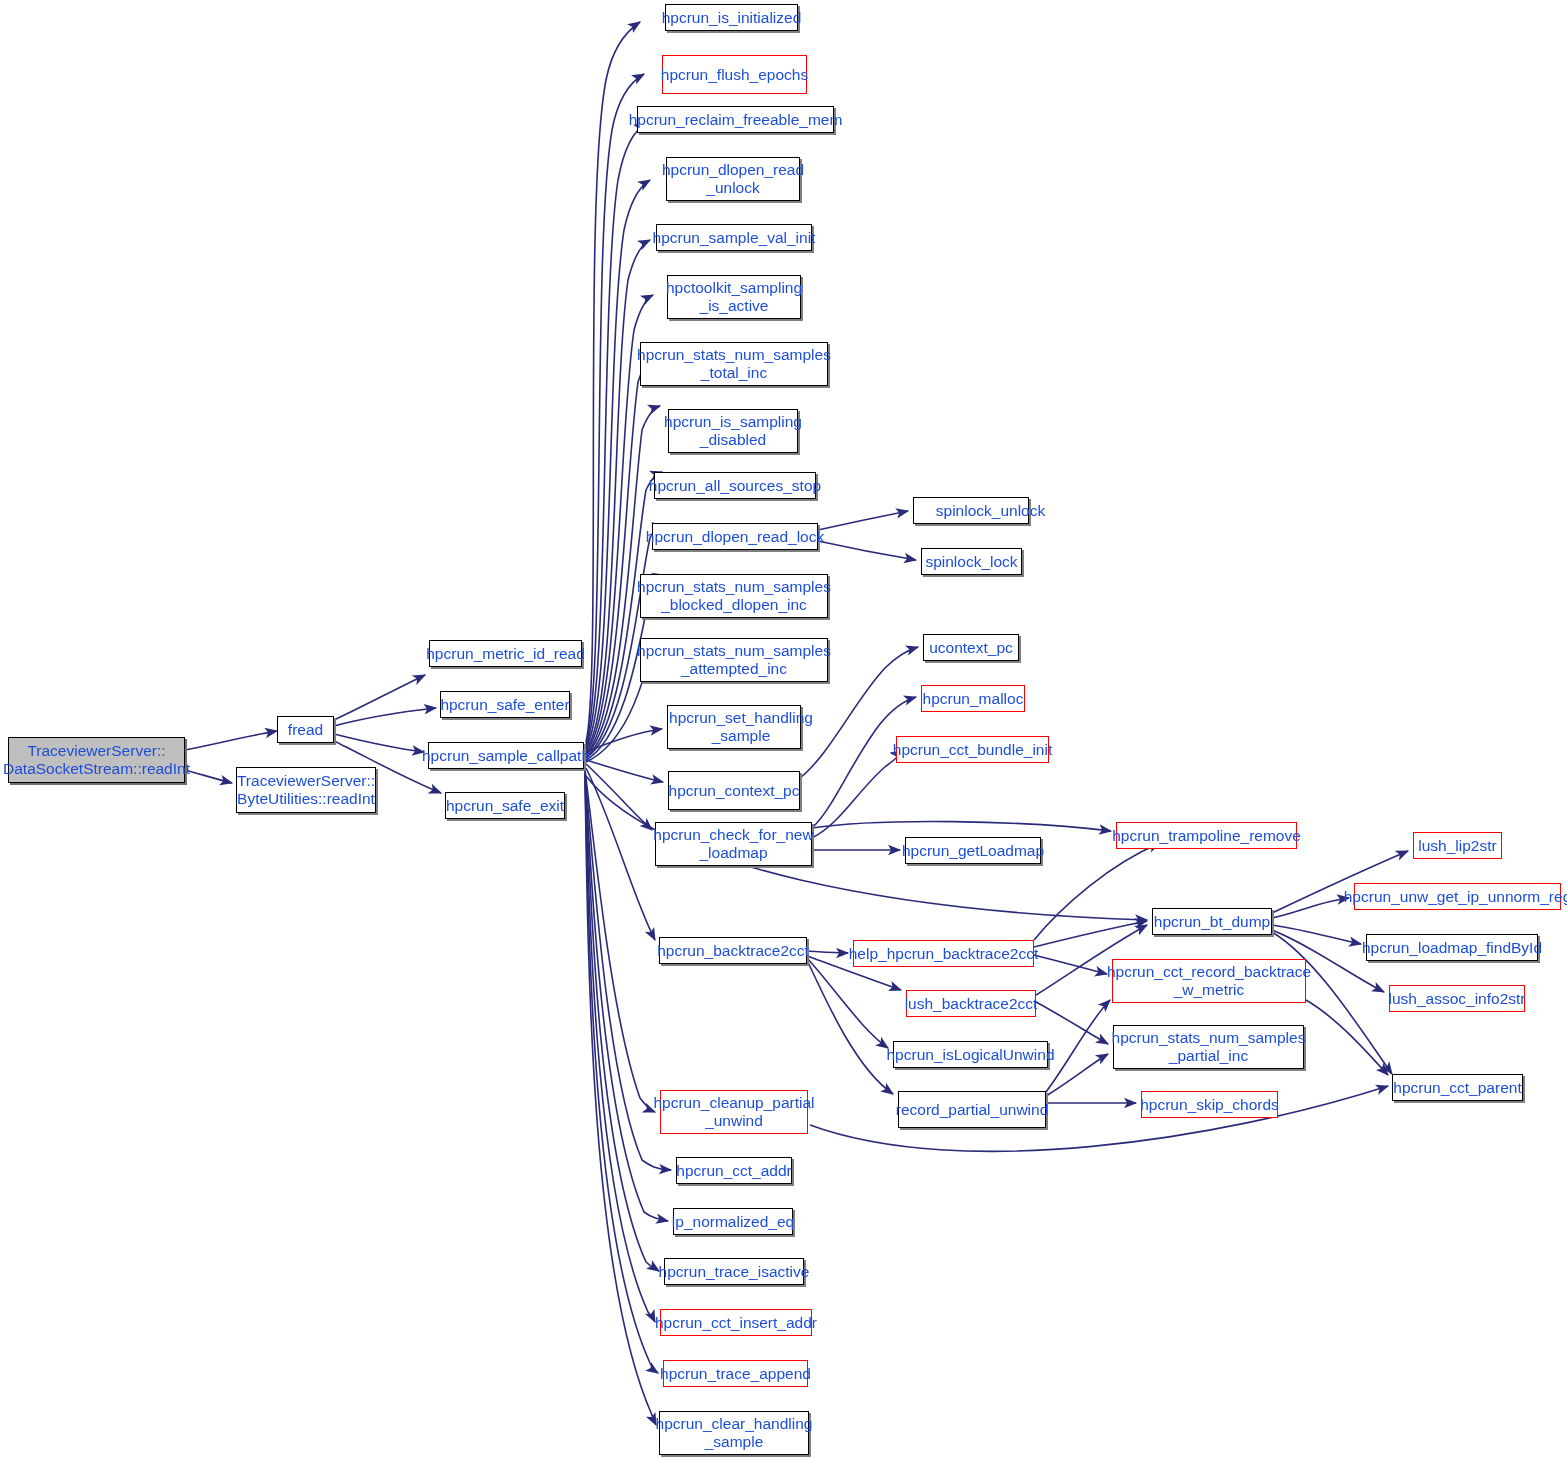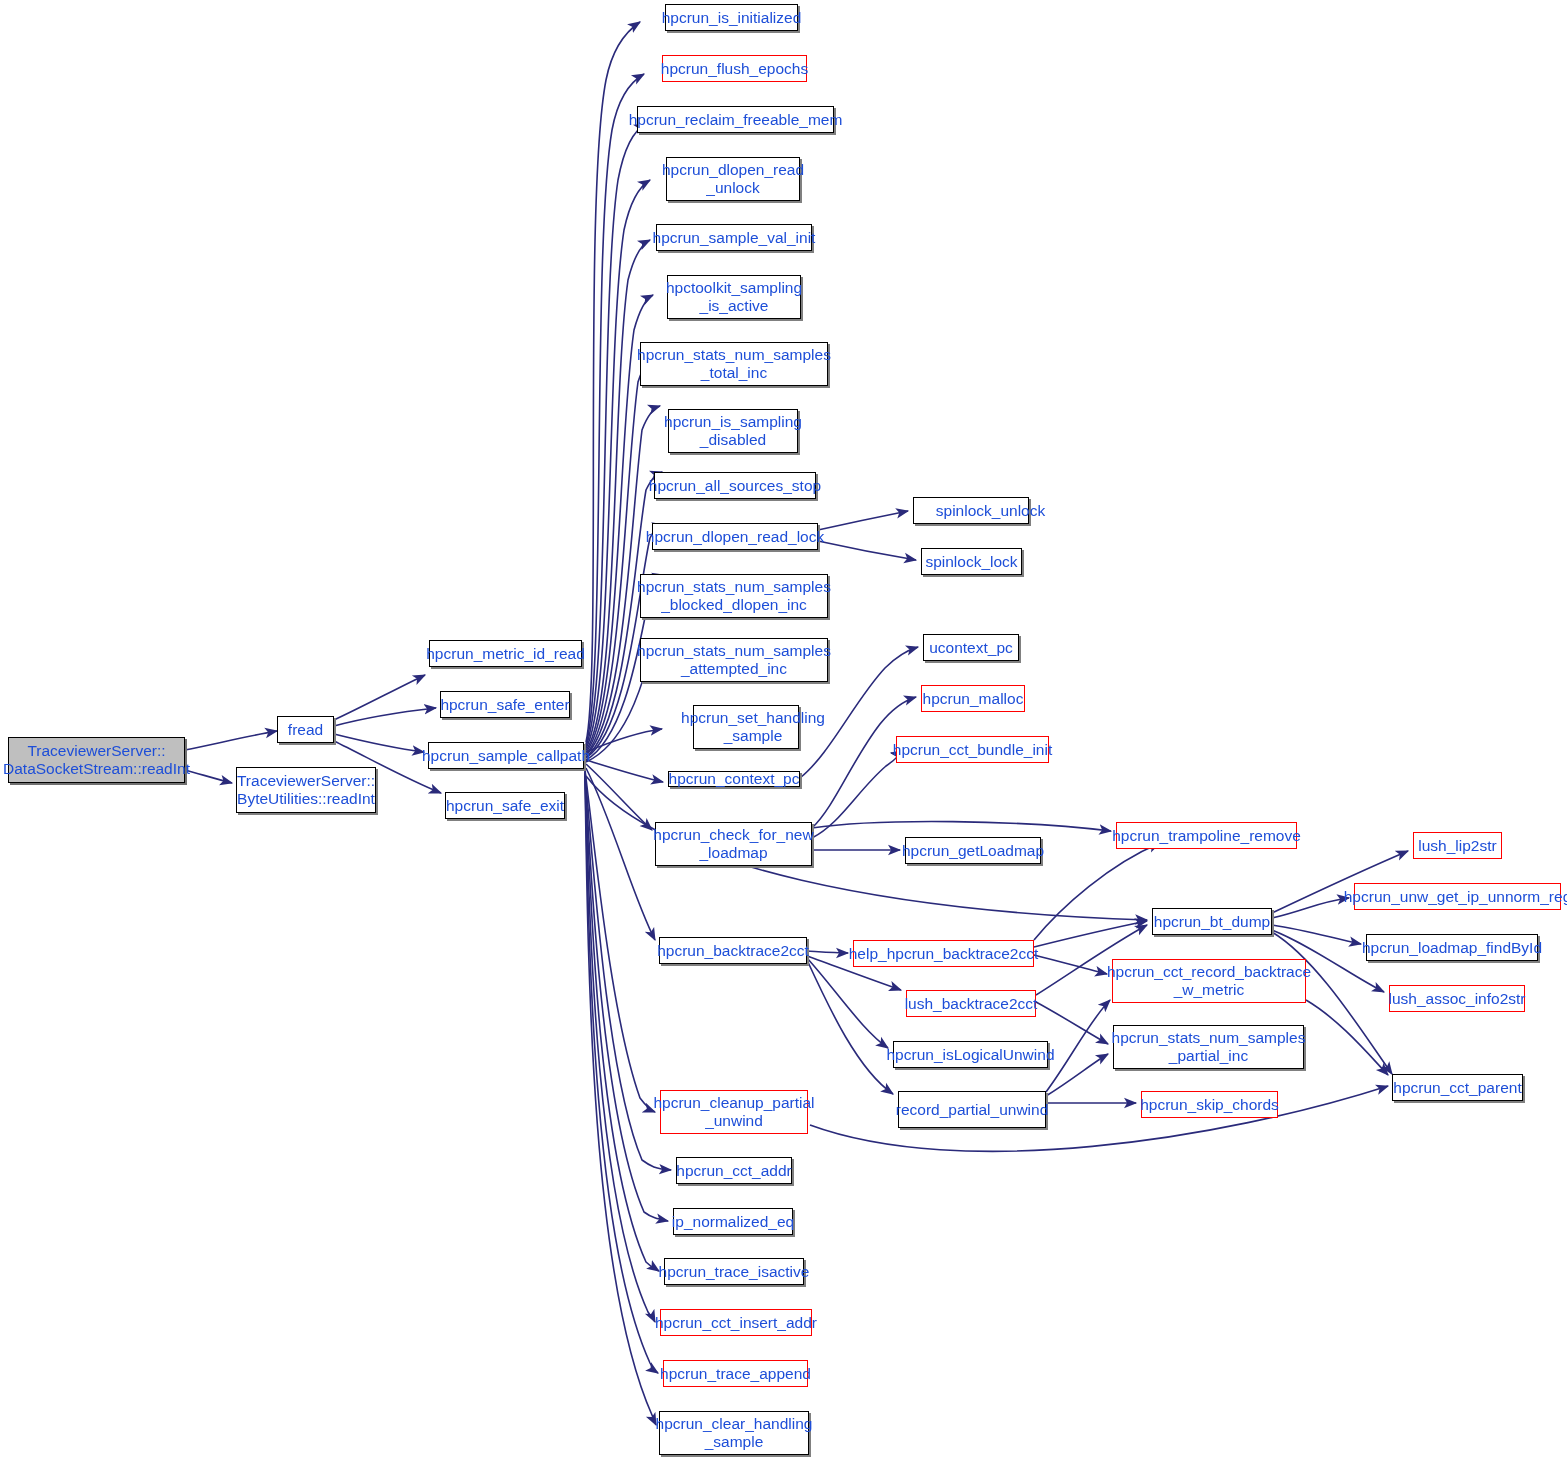--- a/index.html
+++ b/index.html
@@ -124,40 +124,40 @@
       <div class="node root" style="left: 8px; top: 737px; width: 177px; height: 46px;">TraceviewerServer::
 DataSocketStream::readInt</div>
       <div class="node shadow" style="left: 277px; top: 716px; width: 57px; height: 27px;">fread</div>
       <div class="node shadow" style="left: 236px; top: 767px; width: 140px; height: 46px;">TraceviewerServer::
 ByteUtilities::readInt</div>
       <div class="node shadow" style="left: 429px; top: 640px; width: 153px; height: 27px;">hpcrun_metric_id_read</div>
       <div class="node shadow" style="left: 440px; top: 691px; width: 130px; height: 27px;">hpcrun_safe_enter</div>
       <div class="node shadow" style="left: 428px; top: 742px; width: 156px; height: 27px;">hpcrun_sample_callpath</div>
       <div class="node shadow" style="left: 445px; top: 792px; width: 120px; height: 27px;">hpcrun_safe_exit</div>
       <div class="node shadow" style="left: 665px; top: 4px; width: 133px; height: 27px;">hpcrun_is_initialized</div>
-      <div class="node red" style="left: 662px; top: 55px; width: 145px; height: 27px;">hpcrun_flush_epochs</div>
+      <div class="node red" style="left: 662px; top: 55px; width: 145px; height: 39px;">hpcrun_flush_epochs</div>
       <div class="node shadow" style="left: 637px; top: 106px; width: 197px; height: 27px;">hpcrun_reclaim_freeable_mem</div>
       <div class="node shadow" style="left: 666px; top: 157px; width: 134px; height: 44px;">hpcrun_dlopen_read
 _unlock</div>
       <div class="node shadow" style="left: 656px; top: 224px; width: 156px; height: 27px;">hpcrun_sample_val_init</div>
       <div class="node shadow" style="left: 667px; top: 275px; width: 134px; height: 44px;">hpctoolkit_sampling
 _is_active</div>
       <div class="node shadow" style="left: 640px; top: 342px; width: 188px; height: 44px;">hpcrun_stats_num_samples
 _total_inc</div>
       <div class="node shadow" style="left: 668px; top: 409px; width: 130px; height: 44px;">hpcrun_is_sampling
 _disabled</div>
       <div class="node shadow" style="left: 654px; top: 472px; width: 162px; height: 27px;">hpcrun_all_sources_stop</div>
       <div class="node shadow" style="left: 652px; top: 523px; width: 166px; height: 27px;">hpcrun_dlopen_read_lock</div>
       <div class="node shadow" style="left: 640px; top: 574px; width: 188px; height: 44px;">hpcrun_stats_num_samples
 _blocked_dlopen_inc</div>
       <div class="node shadow" style="left: 640px; top: 638px; width: 188px; height: 44px;">hpcrun_stats_num_samples
 _attempted_inc</div>
-      <div class="node shadow" style="left: 693px; top: 705px; width: 106px; height: 44px; padding-left: 14px;">hpcrun_set_handling
+      <div class="node shadow" style="left: 667px; top: 705px; width: 134px; height: 44px; padding-left: 14px;">hpcrun_set_handling
 _sample</div>
-      <div class="node shadow" style="left: 668px; top: 771px; width: 132px; height: 16px;">hpcrun_context_pc</div>
+      <div class="node shadow" style="left: 668px; top: 771px; width: 132px; height: 39px;">hpcrun_context_pc</div>
       <div class="node shadow" style="left: 655px; top: 822px; width: 157px; height: 44px;">hpcrun_check_for_new
 _loadmap</div>
       <div class="node shadow" style="left: 913px; top: 497px; width: 116px; height: 27px; padding-left: 39px;">spinlock_unlock</div>
       <div class="node shadow" style="left: 921px; top: 548px; width: 101px; height: 27px;">spinlock_lock</div>
       <div class="node shadow" style="left: 923px; top: 634px; width: 96px; height: 27px;">ucontext_pc</div>
       <div class="node red" style="left: 921px; top: 685px; width: 104px; height: 27px;">hpcrun_malloc</div>
       <div class="node red" style="left: 896px; top: 736px; width: 153px; height: 27px;">hpcrun_cct_bundle_init</div>
       <div class="node shadow" style="left: 905px; top: 837px; width: 136px; height: 27px;">hpcrun_getLoadmap</div>
       <div class="node shadow" style="left: 659px; top: 937px; width: 148px; height: 27px;">hpcrun_backtrace2cct</div>
       <div class="node red" style="left: 660px; top: 1090px; width: 148px; height: 44px;">hpcrun_cleanup_partial

